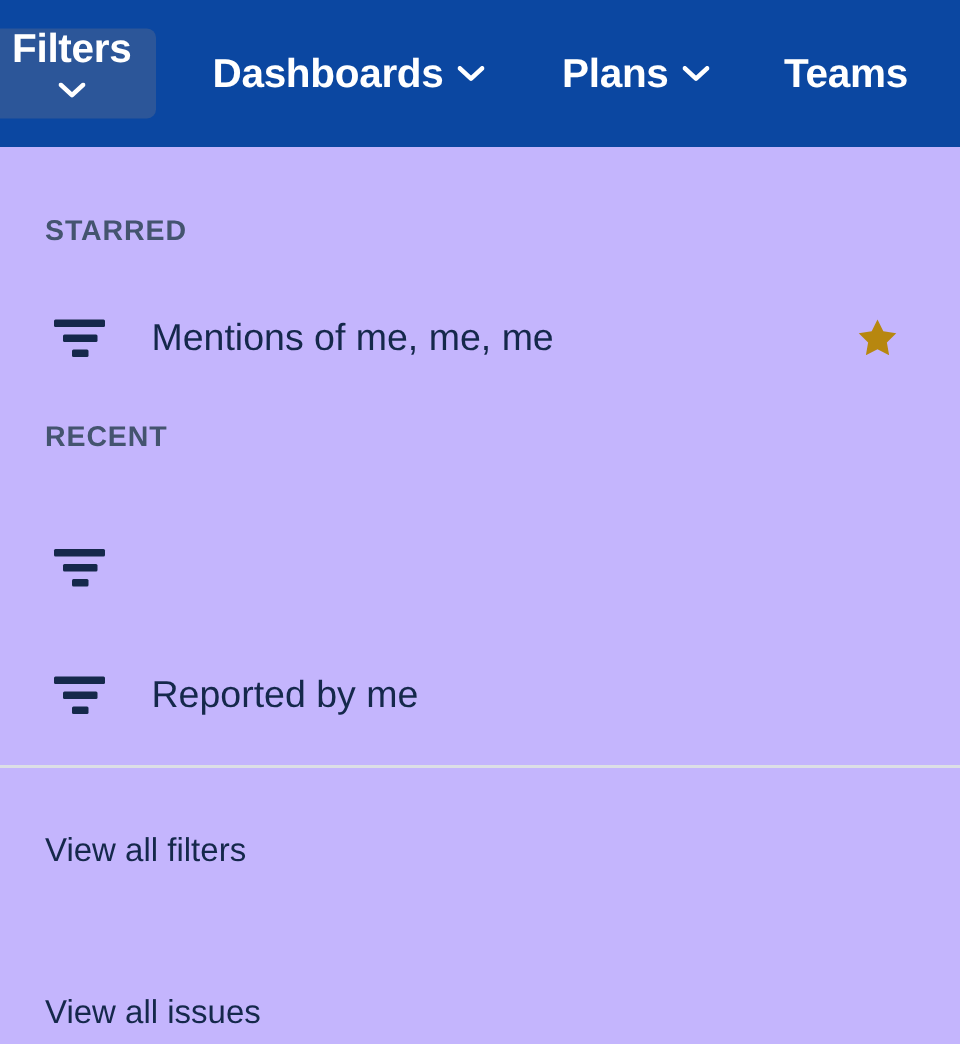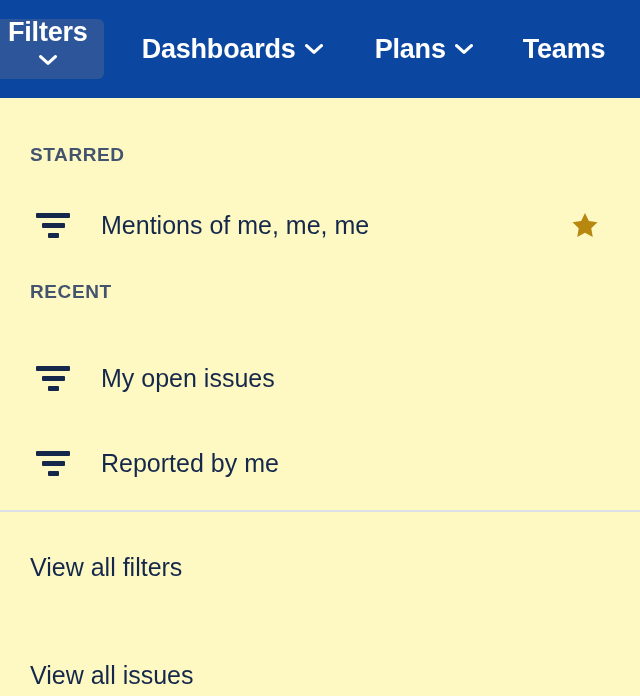--- a/index.html
+++ b/index.html
@@ -70,21 +70,21 @@
   .nav-gap-b { width: 20px; flex: 0 0 auto; }
   .nav-gap-c { width: 18px; flex: 0 0 auto; }
 
   
   .dropdown {
     position: absolute;
     left: 0;
     top: 98px;
     width: 640px;
     height: 598px;
-    background: #fef9c3;
+    background: #c4b5fd;
   }
 
   .section-header {
     position: absolute;
     left: 30px;
     font-size: 19px;
     font-weight: bold;
     letter-spacing: 0.6px;
     color: #44546F;
     text-transform: uppercase;
@@ -164,21 +164,21 @@
     display: flex;
     align-items: center;
     cursor: pointer;
   }
   .footer-row.f1 { top: 444px; }
   .footer-row.f2 { top: 552px; }
 
   .footer-label {
     position: absolute;
     left: 30px;
-    font-size: 25px;
+    font-size: 22px;
     color: #15284B;
     line-height: 1;
     white-space: nowrap;
   }
 </style>
 </head>
 <body>
 
 <div id="app">
 
@@ -243,21 +243,20 @@
     </div>
 
     <div class="section-header recent">RECENT</div>
 
     <div class="menu-row r2">
       <span class="filter-icon">
         <i class="b1"></i>
           <i class="b2"></i>
           <i class="b3"></i>
       </span>
-      <span class="menu-label">My open issues</span>
     </div>
 
     <div class="menu-row r3">
       <span class="filter-icon">
         <i class="b1"></i>
           <i class="b2"></i>
           <i class="b3"></i>
       </span>
       <span class="menu-label">Reported by me</span>
     </div>

